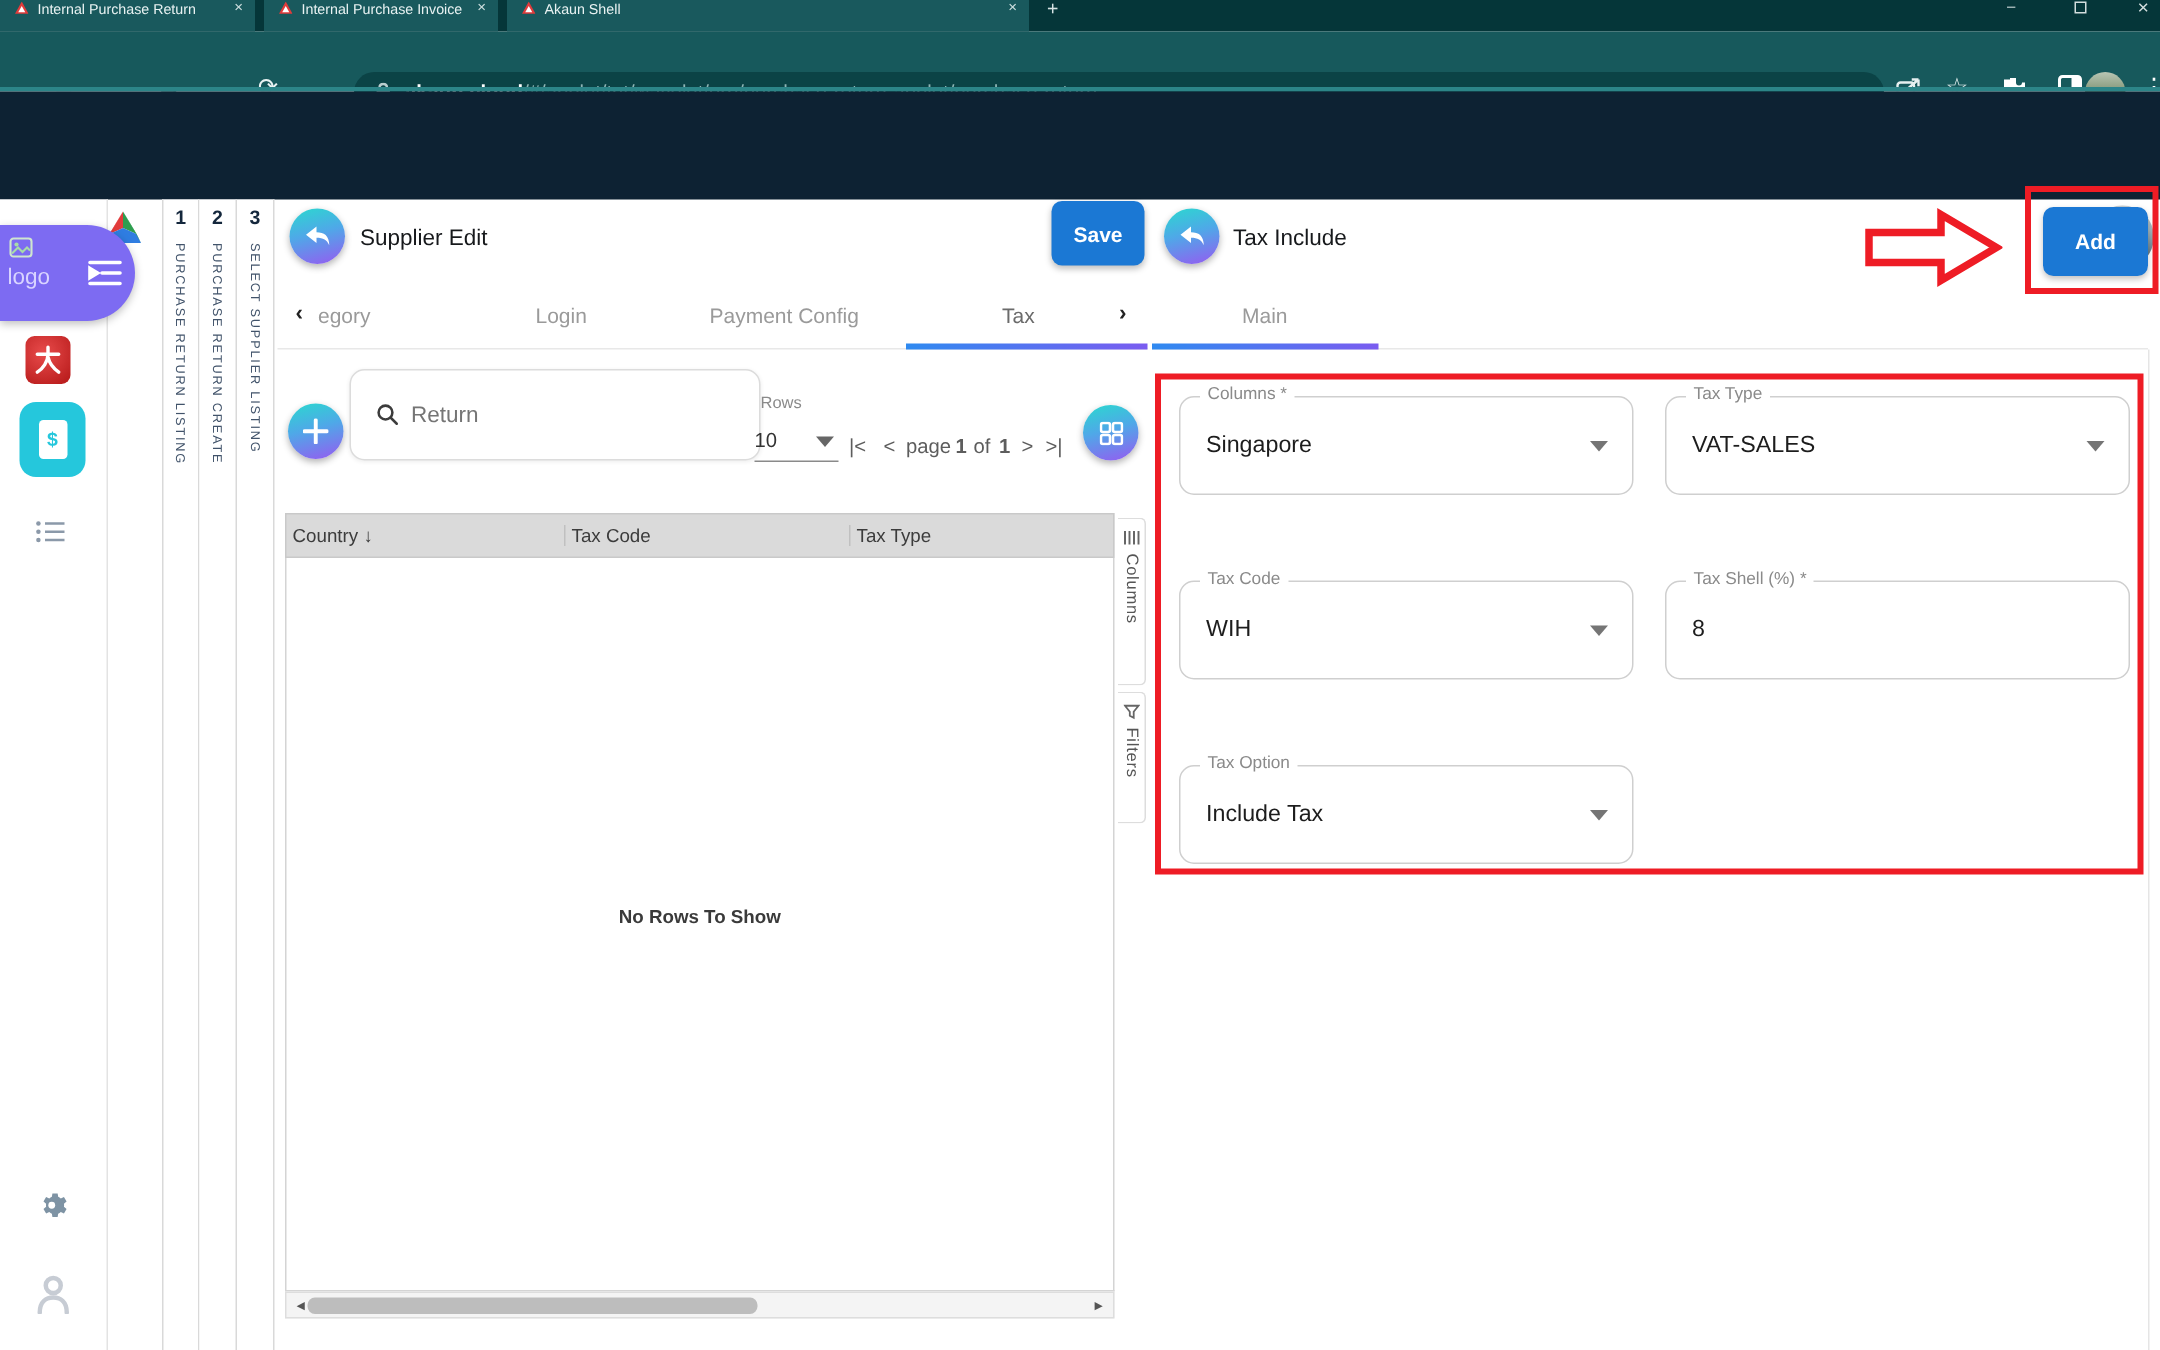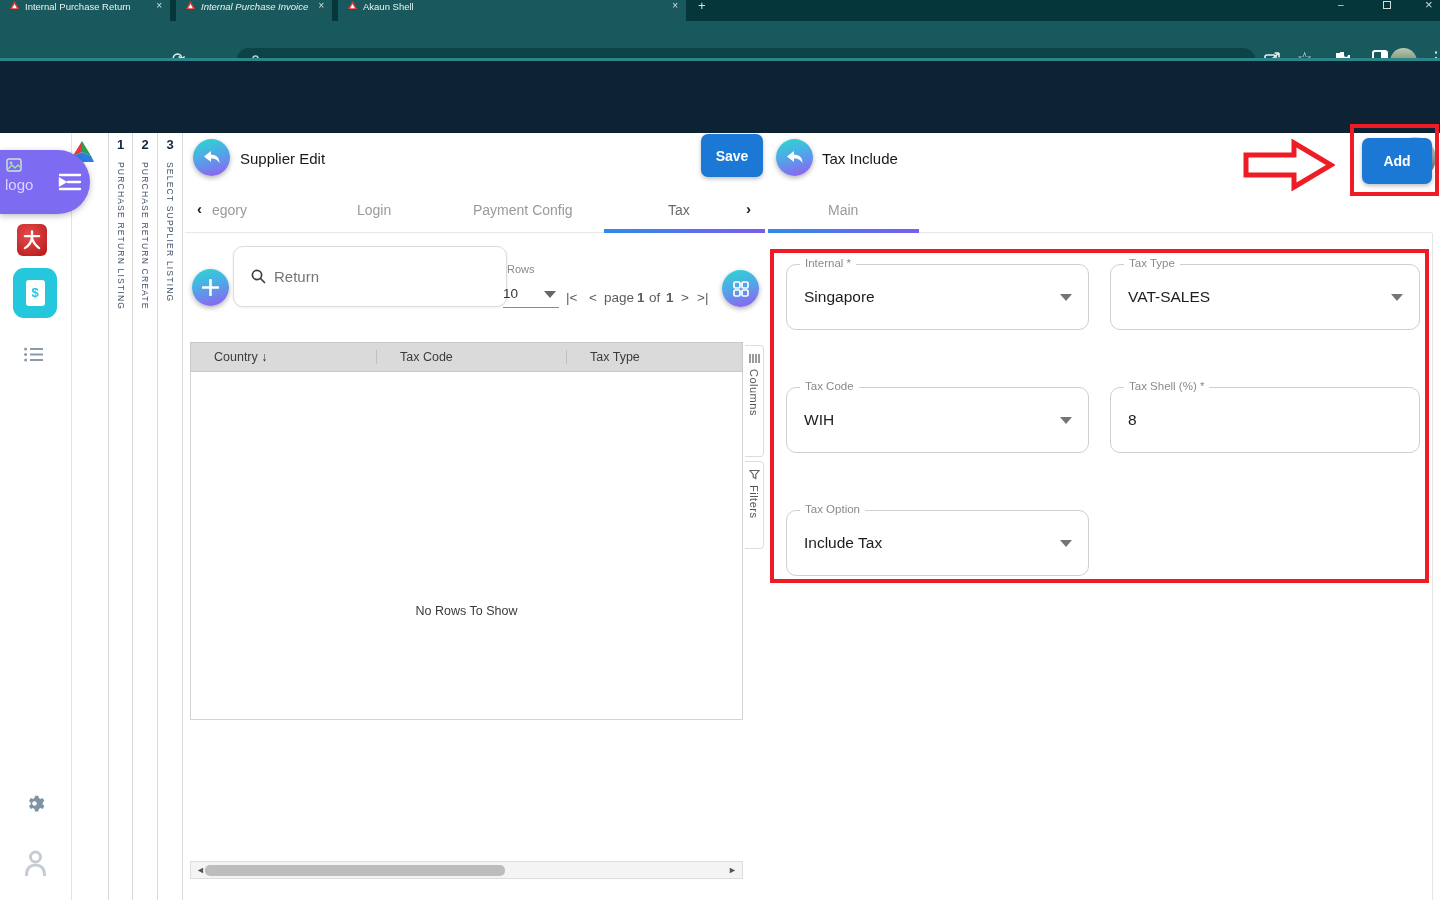--- a/index.html
+++ b/index.html
@@ -56,22 +56,22 @@
   .chev { position:absolute; font-size:15px; color:#222; font-weight:bold; }
 
   
   .searchbox { position:absolute; left:233px; top:246px; width:274px; height:61px; background:#fff; border:1px solid #dcdcdc; border-radius:10px; box-shadow:0 1px 3px rgba(0,0,0,.07); display:flex; align-items:center; padding-left:17px; gap:8px; }
   .searchbox .ph { color:#757575; font-size:15px; }
   .rows-lbl { position:absolute; left:507px; top:263px; font-size:11px; color:#8a8a8a; }
   .rows-val { position:absolute; left:503px; top:286px; width:56px; font-size:13.5px; color:#333; border-bottom:1.5px solid #8a8a8a; padding-bottom:6px; }
   .rows-car { position:absolute; left:544px; top:291px; width:0; height:0; border-left:6px solid transparent; border-right:6px solid transparent; border-top:7px solid #666; }
   .pag { position:absolute; top:290px; font-size:13.5px; color:#5d5d5d; }
   .thead { position:absolute; left:190px; top:342px; width:553px; height:30px; background:#dadada; border:1px solid #c9c9c9; display:flex; align-items:center; font-size:12.5px; color:#3c3c3c; }
-  .thead .cell { padding-left:23px; }
-  .tbody { position:absolute; left:190px; top:372px; width:553px; height:348px; background:#fff; border:1px solid #d4d4d4; border-top:none; }
+  .thead .cell { padding-left:4px; }
+  .tbody { position:absolute; left:190px; top:372px; width:553px; height:489px; background:#fff; border:1px solid #d4d4d4; border-top:none;font-weight:bold; }
   .tbody .empty { position:absolute; left:0; right:0; top:232px; text-align:center; font-size:12.5px; color:#3a3a3a; }
   .hscroll { position:absolute; left:190px; top:861px; width:553px; height:18px; background:#f4f4f4; border:1px solid #ddd; }
   .hscroll .thumb { position:absolute; left:14px; top:3px; width:300px; height:11px; background:#bdbdbd; border-radius:5px; }
   .hscroll .arr { position:absolute; top:3px; font-size:9px; color:#555; }
   .tooltab { position:absolute; left:745px; width:19px; background:#fff; border:1px solid #ddd; border-left:none; border-radius:0 4px 4px 0; display:flex; flex-direction:column; align-items:center; padding-top:7px; gap:5px; }
   .tooltab .vtxt { writing-mode:vertical-rl; font-size:11px; color:#555; letter-spacing:.5px; }
 
   
   .mfield { position:absolute; border:1px solid #cfcfcf; border-radius:10px; background:#fff; }
   .mfield .flabel { position:absolute; top:-8px; left:13px; background:#fff; padding:0 5px; font-size:11.5px; color:#8a8a8a; }
@@ -90,21 +90,21 @@
 
   <div class="tabbar">
     <div class="btab" style="left:0;width:170px;">
       <svg class="fav" viewBox="0 0 10 10">
           <polygon points="5,0 10,9 0,9" fill="#e03b3b"></polygon>
           <polygon points="5,3.4 7.6,8 2.4,8" fill="#fff"></polygon>
         </svg>
       <span class="ttl">Internal Purchase Return</span>
       <span class="tx">×</span>
     </div>
-    <div class="btab" style="left:176px;width:156px;font-style:italic;">
+    <div class="btab" style="left:176px;width:156px;">
       <svg class="fav" viewBox="0 0 10 10">
           <polygon points="5,0 10,9 0,9" fill="#e03b3b"></polygon>
           <polygon points="5,3.4 7.6,8 2.4,8" fill="#fff"></polygon>
         </svg>
       <span class="ttl">Internal Purchase Invoice</span>
       <span class="tx">×</span>
     </div>
     <div class="btab" style="left:338px;width:348px;">
       <svg class="fav" viewBox="0 0 10 10">
           <polygon points="5,0 10,9 0,9" fill="#e03b3b"></polygon>
@@ -294,21 +294,21 @@
   </div>
   <span class="ptitle" style="left:822px;top:150px;">Tax Include</span>
   <button class="bluebtn" style="left:1362px;top:138px;width:70px;height:46px;">Add</button>
 
   <div class="tabrow-line" style="left:768px;top:232px;width:664px;"></div>
   <span class="ptab" style="left:828px;top:202px;">Main</span>
   <div class="underline-grad" style="left:768px;top:229px;width:151px;"></div>
   <div class="divider-r"></div>
 
   <div class="mfield" style="left:786px;top:264px;width:303px;height:66px;">
-    <span class="flabel">Internal *</span>
+    <span class="flabel">Columns *</span>
     <span class="fval">Singapore</span>
     <span class="fcaret"></span>
   </div>
   <div class="mfield" style="left:1110px;top:264px;width:310px;height:66px;">
     <span class="flabel">Tax Type</span>
     <span class="fval">VAT-SALES</span>
     <span class="fcaret"></span>
   </div>
   <div class="mfield" style="left:786px;top:387px;width:303px;height:66px;">
     <span class="flabel">Tax Code</span>

